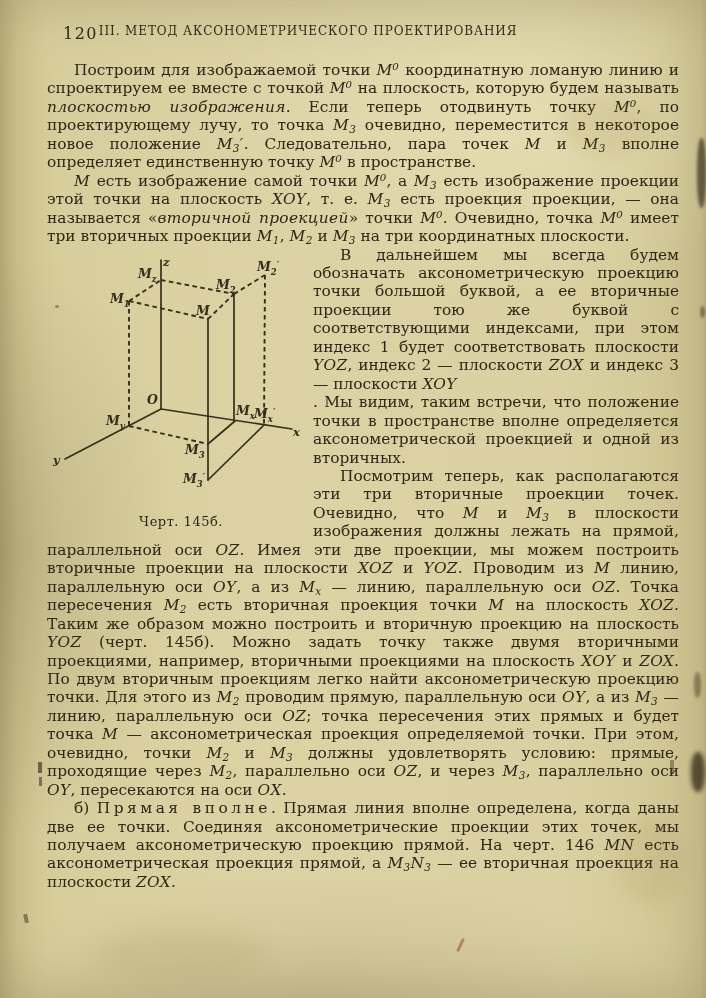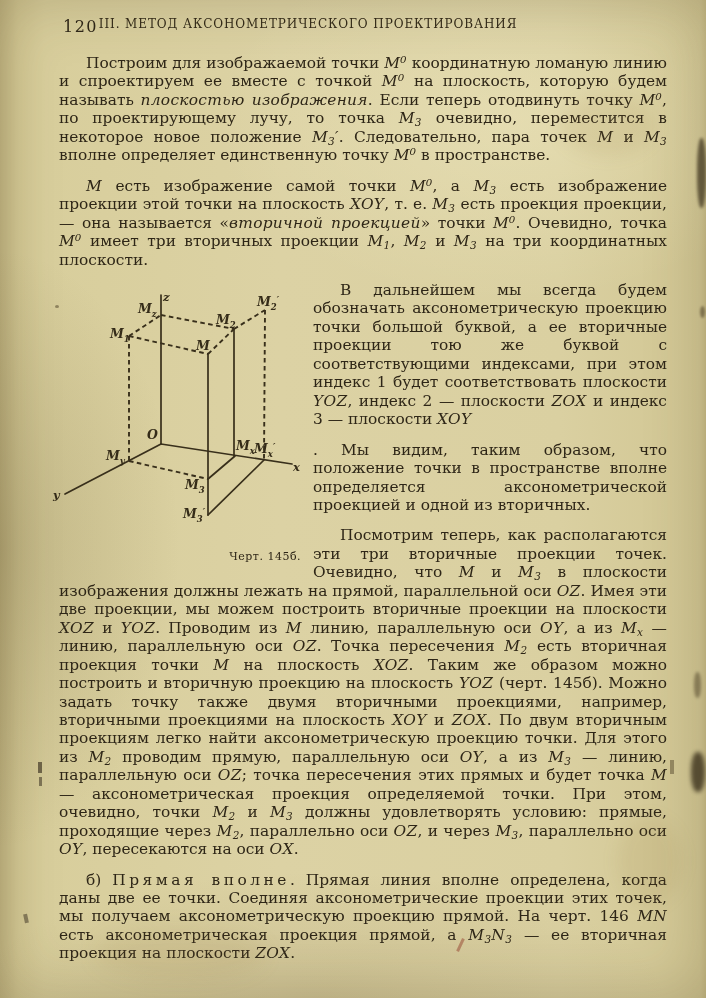--- a/index.html
+++ b/index.html
@@ -10,46 +10,46 @@
     overflow:hidden;
     font-family:"DejaVu Serif","Liberation Serif",serif;
     color:#2e2617;
     background:
       radial-gradient(ellipse 420px 260px at 72% 12%, rgba(255,250,215,.28), rgba(255,250,215,0) 70%),
       radial-gradient(ellipse 300px 500px at 0% 55%, rgba(95,80,42,.20), rgba(95,80,42,0) 60%),
       radial-gradient(ellipse 500px 180px at 45% 100%, rgba(120,100,55,.16), rgba(120,100,55,0) 70%),
       linear-gradient(90deg,#c3b784 0px,#d3c894 18px,#d8ce9c 45px,#dcd2a4 280px,#dad0a1 560px,#d1c693 700px,#c9bd88 706px);
     box-shadow:inset 0 0 60px rgba(80,65,30,.25);
   }
-  .content{position:absolute;left:47px;top:17px;width:632px;}
+  .content{position:absolute;left:47px;top:24px;width:632px;}
 
   
   .header-row{position:relative;height:20px;margin-bottom:17px;}
   .pagenum{position:absolute;left:16px;top:0;font-size:16px;letter-spacing:1.5px;}
   .running-head{
     position:relative;left:-55px;
     text-align:center;
     font-size:12px;letter-spacing:.9px;
     color:#332a18;
     white-space:nowrap;
   }
 
   
   .bodytext{font-size:15.4px;line-height:18.45px;text-align:justify;
             text-justify:inter-word;color:#2e2617;}
-  .bodytext p{margin:12px;text-indent:27px;}
+  .bodytext p{margin:0;text-indent:27px;}
   .bodytext p.noind{text-indent:0;}
   .bodytext i{font-style:italic;letter-spacing:.3px;}
   .bodytext sub{font-size:68%;vertical-align:baseline;position:relative;top:3px;line-height:0;}
   .sprd{letter-spacing:3.5px;}
 
   
   .figbox{float:left;width:254px;margin:2px 12px 6px 0;}
   .figbox svg{display:block;}
-  .figcap{text-align:right;font-size:11px;margin-top:1px;padding-left:14px;
+  .figcap{text-align:center;font-size:13px;margin-top:1px;padding-left:14px;
           text-indent:0;letter-spacing:.5px;}
   .fig-solid{stroke:#382f1b;stroke-width:1.7;fill:none;stroke-linecap:round;}
   .fig-dash{stroke:#382f1b;stroke-width:1.9;fill:none;stroke-linecap:butt;
             stroke-dasharray:4.6 3.4;}
   .fig-label{font-family:"DejaVu Serif","Liberation Serif",serif;
              font-size:12.5px;font-style:italic;font-weight:600;fill:#342b18;}
   .fig-label .sub{font-size:8.5px;}
   .fig-label .prime{font-size:9.5px;}
   .fig-label.ax{font-size:11.5px;}
 
@@ -101,21 +101,21 @@
             <text x="300" y="438" class="fig-label ax"><tspan>x</tspan></text>
             <text x="113" y="427" class="fig-label"><tspan>M</tspan><tspan class="sub" dy="3.5">y</tspan></text>
             <text x="60" y="466" class="fig-label ax"><tspan>y</tspan></text>
             <text x="192" y="456" class="fig-label"><tspan>M</tspan><tspan class="sub" dy="3.5">3</tspan></text>
             <text x="190" y="485" class="fig-label"><tspan>M</tspan><tspan class="sub" dy="3.5">3</tspan><tspan class="prime" dy="-7">′</tspan></text>
           </svg>
         <div class="figcap">Черт. 145б.</div>
       </div>
 
       <p>В дальнейшем мы всегда будем обозначать аксонометрическую проекцию точки большой буквой, а ее вторичные проекции тою же буквой с соответствующими индексами, при этом индекс 1 будет соответствовать плоскости <i>YOZ</i>, индекс 2 — плоскости <i>ZOX</i> и индекс 3 — плоскости <i>XOY</i></p>
-      <p class="noind">. Мы видим, таким образом, что положение точки в пространстве вполне определяется аксонометрической проекцией и одной из вторичных.</p>
+      <p class="noind">. Мы видим, таким встречи, что положение точки в пространстве вполне определяется аксонометрической проекцией и одной из вторичных.</p>
       <p>Посмотрим теперь, как располагаются эти три вторичные проекции точек. Очевидно, что <i>М</i> и <i>М<sub>3</sub></i> в плоскости изображения должны лежать на прямой, параллельной оси <i>OZ</i>. Имея эти две проекции, мы можем построить вторичные проекции на плоскости <i>XOZ</i> и <i>YOZ</i>. Проводим из <i>М</i> линию, параллельную оси <i>OY</i>, а из <i>М<sub>x</sub></i> — линию, параллельную оси <i>OZ</i>. Точка пересечения <i>М<sub>2</sub></i> есть вторичная проекция точки <i>М</i> на плоскость <i>XOZ</i>. Таким же образом можно построить и вторичную проекцию на плоскость <i>YOZ</i> (черт. 145б). Можно задать точку также двумя вторичными проекциями, например, вторичными проекциями на плоскость <i>XOY</i> и <i>ZOX</i>. По двум вторичным проекциям легко найти аксонометрическую проекцию точки. Для этого из <i>М<sub>2</sub></i> проводим прямую, параллельную оси <i>OY</i>, а из <i>М<sub>3</sub></i> — линию, параллельную оси <i>OZ</i>; точка пересечения этих прямых и будет точка <i>М</i> — аксонометрическая проекция определяемой точки. При этом, очевидно, точки <i>М<sub>2</sub></i> и <i>М<sub>3</sub></i> должны удовлетворять условию: прямые, проходящие через <i>М<sub>2</sub></i>, параллельно оси <i>OZ</i>, и через <i>М<sub>3</sub></i>, параллельно оси <i>OY</i>, пересекаются на оси <i>ОХ</i>.</p>
       <p>б) <span class="sprd">Прямая вполне</span>. Прямая линия вполне определена, когда даны две ее точки. Соединяя аксонометрические проекции этих точек, мы получаем аксонометрическую проекцию прямой. На черт. 146 <i>MN</i> есть аксонометрическая проекция прямой, а <i>M<sub>3</sub>N<sub>3</sub></i> — ее вторичная проекция на плоскости <i>ZOX</i>.</p>
     </div>
   </div>
 
   <div class="mark" style="left:697px;top:138px;width:9px;height:70px;background:#3f351f;border-radius:45%;filter:blur(1.5px);opacity:.72;"></div>
   <div class="mark" style="left:700px;top:306px;width:5px;height:12px;background:#4a3e24;border-radius:50%;filter:blur(1px);opacity:.55;"></div>
   <div class="mark" style="left:694px;top:672px;width:7px;height:26px;background:#4a3e24;border-radius:45%;filter:blur(1.5px);opacity:.5;"></div>
   <div class="mark" style="left:691px;top:752px;width:14px;height:40px;background:#382e1a;border-radius:45%;filter:blur(2px);opacity:.78;"></div>
   <div class="mark" style="left:38px;top:762px;width:4px;height:11px;background:#3a3020;filter:blur(.5px);opacity:.65;"></div>

